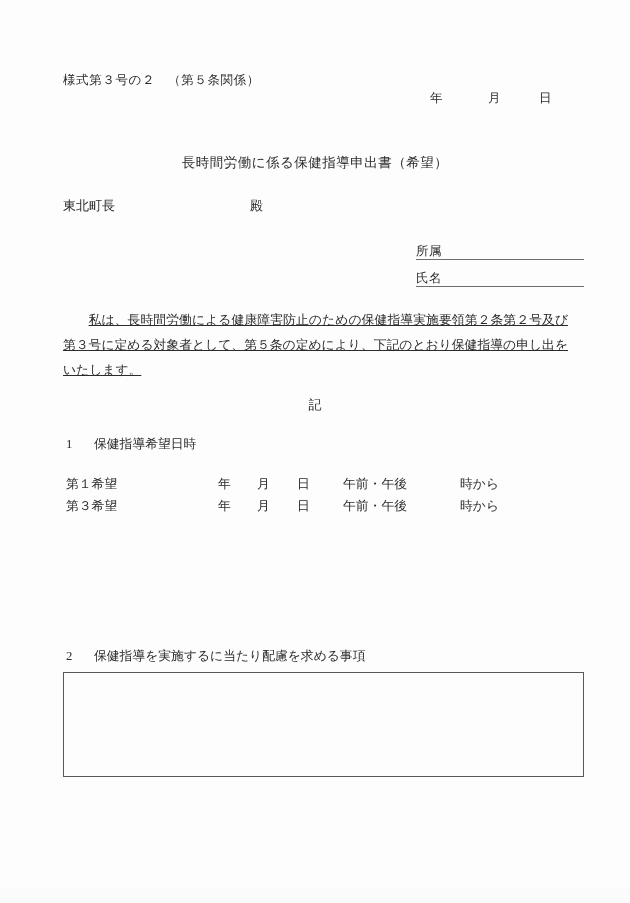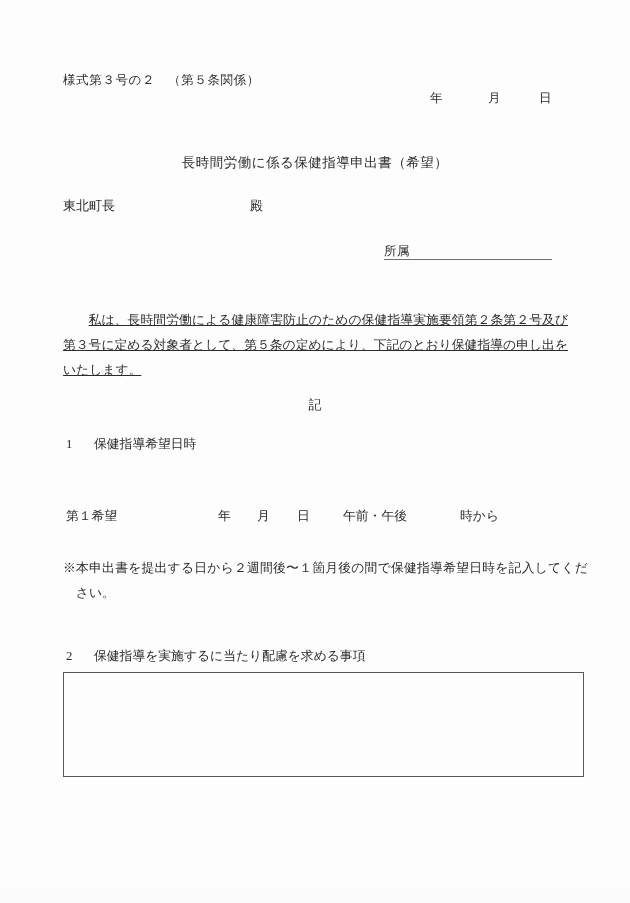--- a/index.html
+++ b/index.html
@@ -57,21 +57,21 @@
   .addressee {
     left: 63px;
     top: 176px;
     font-size: 13px;
     white-space: nowrap;
     margin-top: 21px;
   }
   .addressee .name { display: inline-block; width: 187px; }
 
   .sig-block {
-    left: 384px;
+    left: 416px;
     top: 238px;
     width: 172px;
     font-family: Liberation Serif, serif;
   }
   .sig-row {
     display: flex;
     align-items: flex-end;
     font-size: 12.5px;
     height: 21px;
     border-bottom: 1px solid #6e6e6e;
@@ -115,21 +115,21 @@
   .pref-table {
     left: 66px;
     top: 473px;
     font-size: 12.8px;
   }
   .pref-row {
     height: 22px;
     white-space: nowrap;
     line-height: 22px;
   }
-  .pref-row .c-label { display: inline-block; width: 152px; margin-top: 32px; }
+  .pref-row .c-label { display: inline-block; width: 152px; }
   .pref-row .c-year  { display: inline-block; width: 39px; }
   .pref-row .c-month { display: inline-block; width: 40px; }
   .pref-row .c-day   { display: inline-block; width: 46px; }
   .pref-row .c-ampm  { display: inline-block; width: 105px; }
   .pref-row .c-from  { display: inline-block; margin-left: 12px; }
 
   .note {
     left: 63px;
     top: 556px;
     width: 512px;
@@ -171,37 +171,42 @@
   <div class="abs doc-title">長時間労働に係る保健指導申出書（希望）</div>
 
   <div class="abs addressee">
     <span class="name">東北町長</span><span>殿</span>
   </div>
 
   <div class="abs sig-block">
     <div class="sig-row w-long">
       <span class="lbl">所属</span>
     </div>
+    <div class="sig-row w-long">
+      <span class="lbl">氏名</span>
+    </div>
   </div>
 
   <div class="abs body-para">私は、長時間労働による健康障害防止のための保健指導実施要領第２条第２号及び第３号に定める対象者として、第５条の定めにより、下記のとおり保健指導の申し出をいたします。</div>
 
   <div class="abs kijyu">記</div>
 
   <div class="abs sec1-head">
     <span class="num">1</span><span>保健指導希望日時</span>
   </div>
 
   <div class="abs pref-table">
     <div class="pref-row">
       <span class="c-label">第１希望</span><span class="c-year">年</span><span class="c-month">月</span><span class="c-day">日</span><span class="c-ampm">午前・午後</span><span class="c-from">時から</span>
     </div>
-  </div>
-
-  <div class="abs note">※本申出書を提出する日から２週間後〜１箇月後の間で保健指導希望日時を記入してください。</div>
+    <div class="pref-row">
+      <span class="c-label">第３希望</span><span class="c-year">年</span><span class="c-month">月</span><span class="c-day">日</span><span class="c-ampm">午前・午後</span><span class="c-from">時から</span>
+    </div>
+  </div>
+
 
   <div class="abs sec2-head">
     <span class="num">2</span><span>保健指導を実施するに当たり配慮を求める事項</span>
   </div>
 
   <div class="abs answer-box"></div>
 
 </div>
 
 </body></html>

